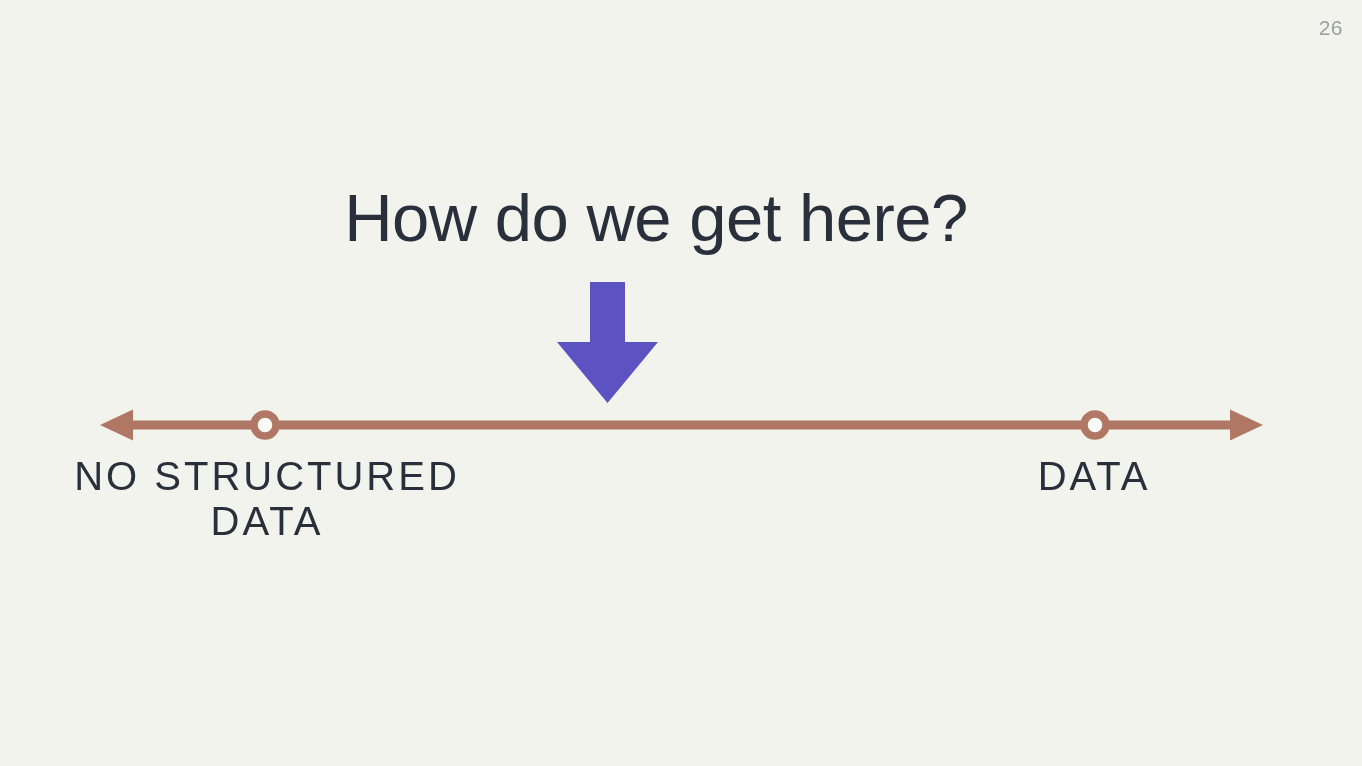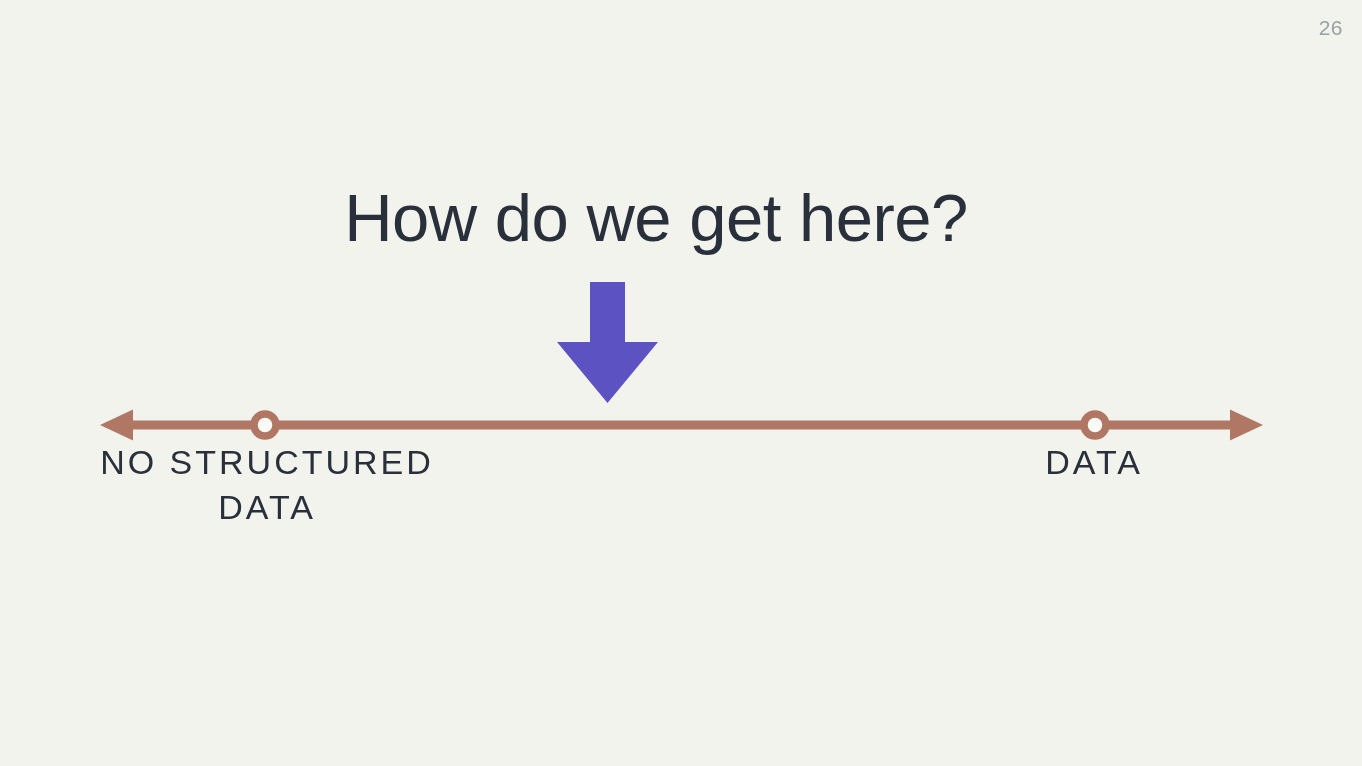--- a/index.html
+++ b/index.html
@@ -57,24 +57,24 @@
     stroke-width: 9;
   }
   .arrowhead { fill: var(--c-line_terracotta, #b17765); }
   .marker {
     fill: var(--c-marker_hole, #fafbf6);
     stroke: var(--c-line_terracotta, #b17765);
     stroke-width: 7.5;
   }
   .axis-label {
     position: absolute;
-    top: 440px;
+    top: 454px;
     transform: translateX(-50%);
     text-align: center;
-    font-size: 34px;
+    font-size: 40px;
     font-weight: 500;
     line-height: 45px;
     letter-spacing: 3px;
     white-space: nowrap;
     color: var(--c-text, #2a303b);
   }
   .axis-label.left  { left: 267px; }
   .axis-label.right { left: 1094px; }
 </style>
 </head>

